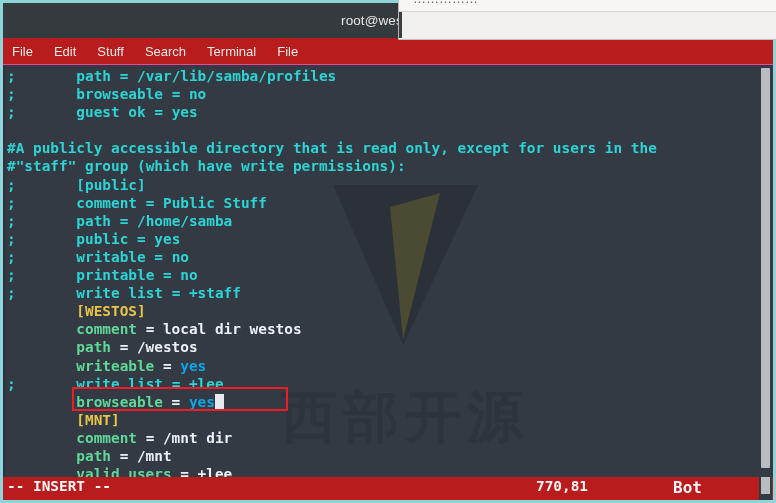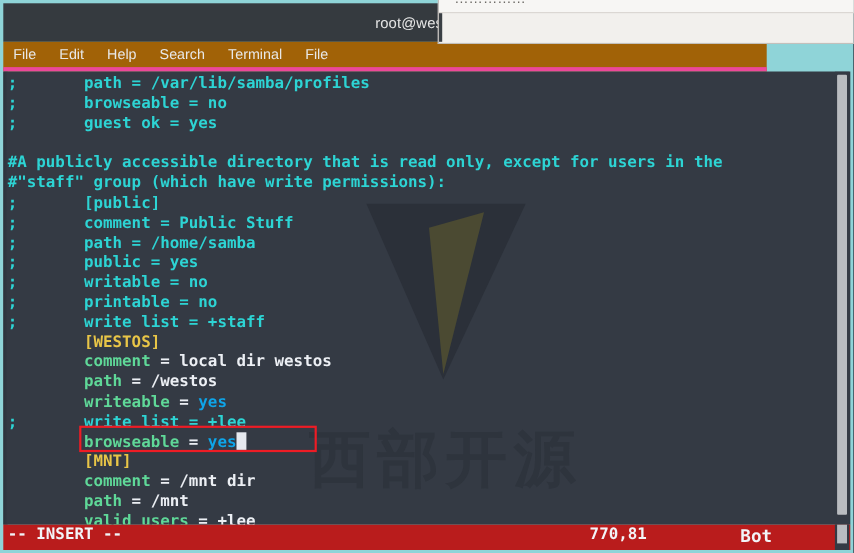--- a/index.html
+++ b/index.html
@@ -42,28 +42,28 @@
     font-size: 13.5px;
     font-family: "Liberation Sans", sans-serif;
     letter-spacing: 0.1px;
     white-space: nowrap;
   }
 
   
   #menubar {
     position: absolute;
     left: 3px; top: 38px;
-    width: 694px;
+    width: 770px;
     height: 27px;
-    background: #a16207;
+    background: #b91c1c;
     box-sizing: border-box;
     display: flex;
     align-items: center;
     padding-left: 9px;
-    border-bottom: 4px solid #ec4899;
+    border-bottom: 1px solid #ec4899;
   }
   .menu-item {
     color: #e8e8e8;
     font-size: 13px;
     font-family: "Liberation Sans", sans-serif;
     margin-right: 21px;
     cursor: default;
     white-space: nowrap;
   }
 
@@ -291,21 +291,21 @@
 
 <div id="window-frame">
 
   <div id="titlebar">
     <span id="titlebar-title">root@westoslin</span>
   </div>
 
   <div id="menubar">
     <span class="menu-item">File</span>
     <span class="menu-item">Edit</span>
-    <span class="menu-item">Help</span>
+    <span class="menu-item">Stuff</span>
     <span class="menu-item">Search</span>
     <span class="menu-item">Terminal</span>
     <span class="menu-item">File</span>
   </div>
 
   <div id="terminal">
     <div id="terminal-left-edge"></div>
 
     <div id="watermark">
       <svg id="wm-logo" viewBox="0 0 150 160">

